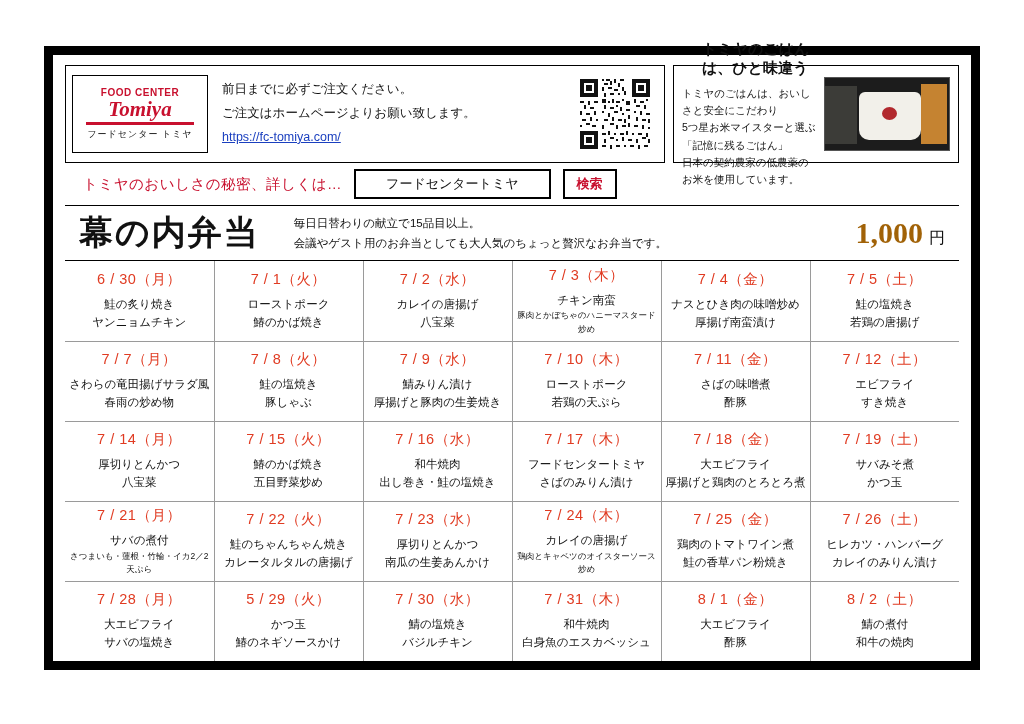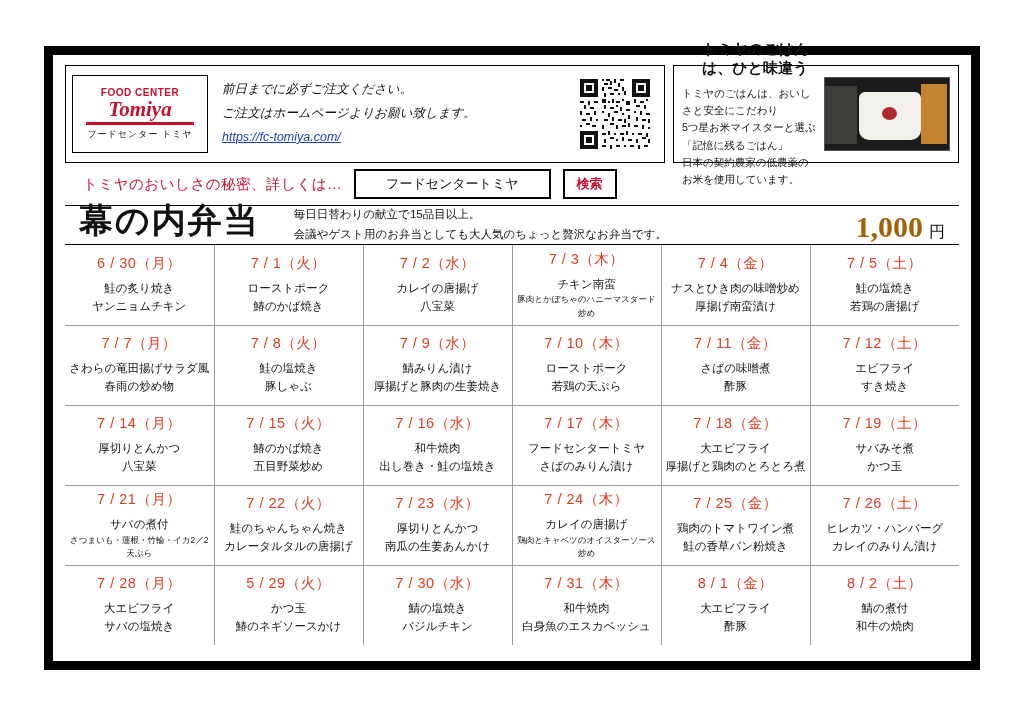--- a/index.html
+++ b/index.html
@@ -91,21 +91,20 @@
     font-size: 9px;
     color: #111;
     letter-spacing: 1px;
   }
   .header-text {
     flex: 1 1 auto;
     padding-left: 14px;
     font-size: 12.5px;
     color: #111;
     line-height: 1.9;
-    font-style: italic;
   }
   .header-text .url {
     color: #1a3fbf;
     text-decoration: underline;
     font-size: 12.5px;
   }
   .qr {
     flex: 0 0 74px;
     height: 74px;
     margin-right: 6px;
@@ -210,23 +209,23 @@
     color: #c8102e;
     font-weight: bold;
     line-height: 1.5;
   }
 
   
   .titlebar {
     border-top: 1px solid #000;
     border-bottom: 1px solid #000;
     margin-top: 4px;
-    height: 40px;
+    height: 56px;
     display: flex;
-    align-items: flex-end;
+    align-items: center;
     padding: 0 14px;
     box-sizing: border-box;
   }
   .bento-title {
     font-size: 34px;
     font-weight: bold;
     color: #111;
     font-family: "Liberation Serif", serif;
     letter-spacing: 2px;
     flex: 0 0 auto;

